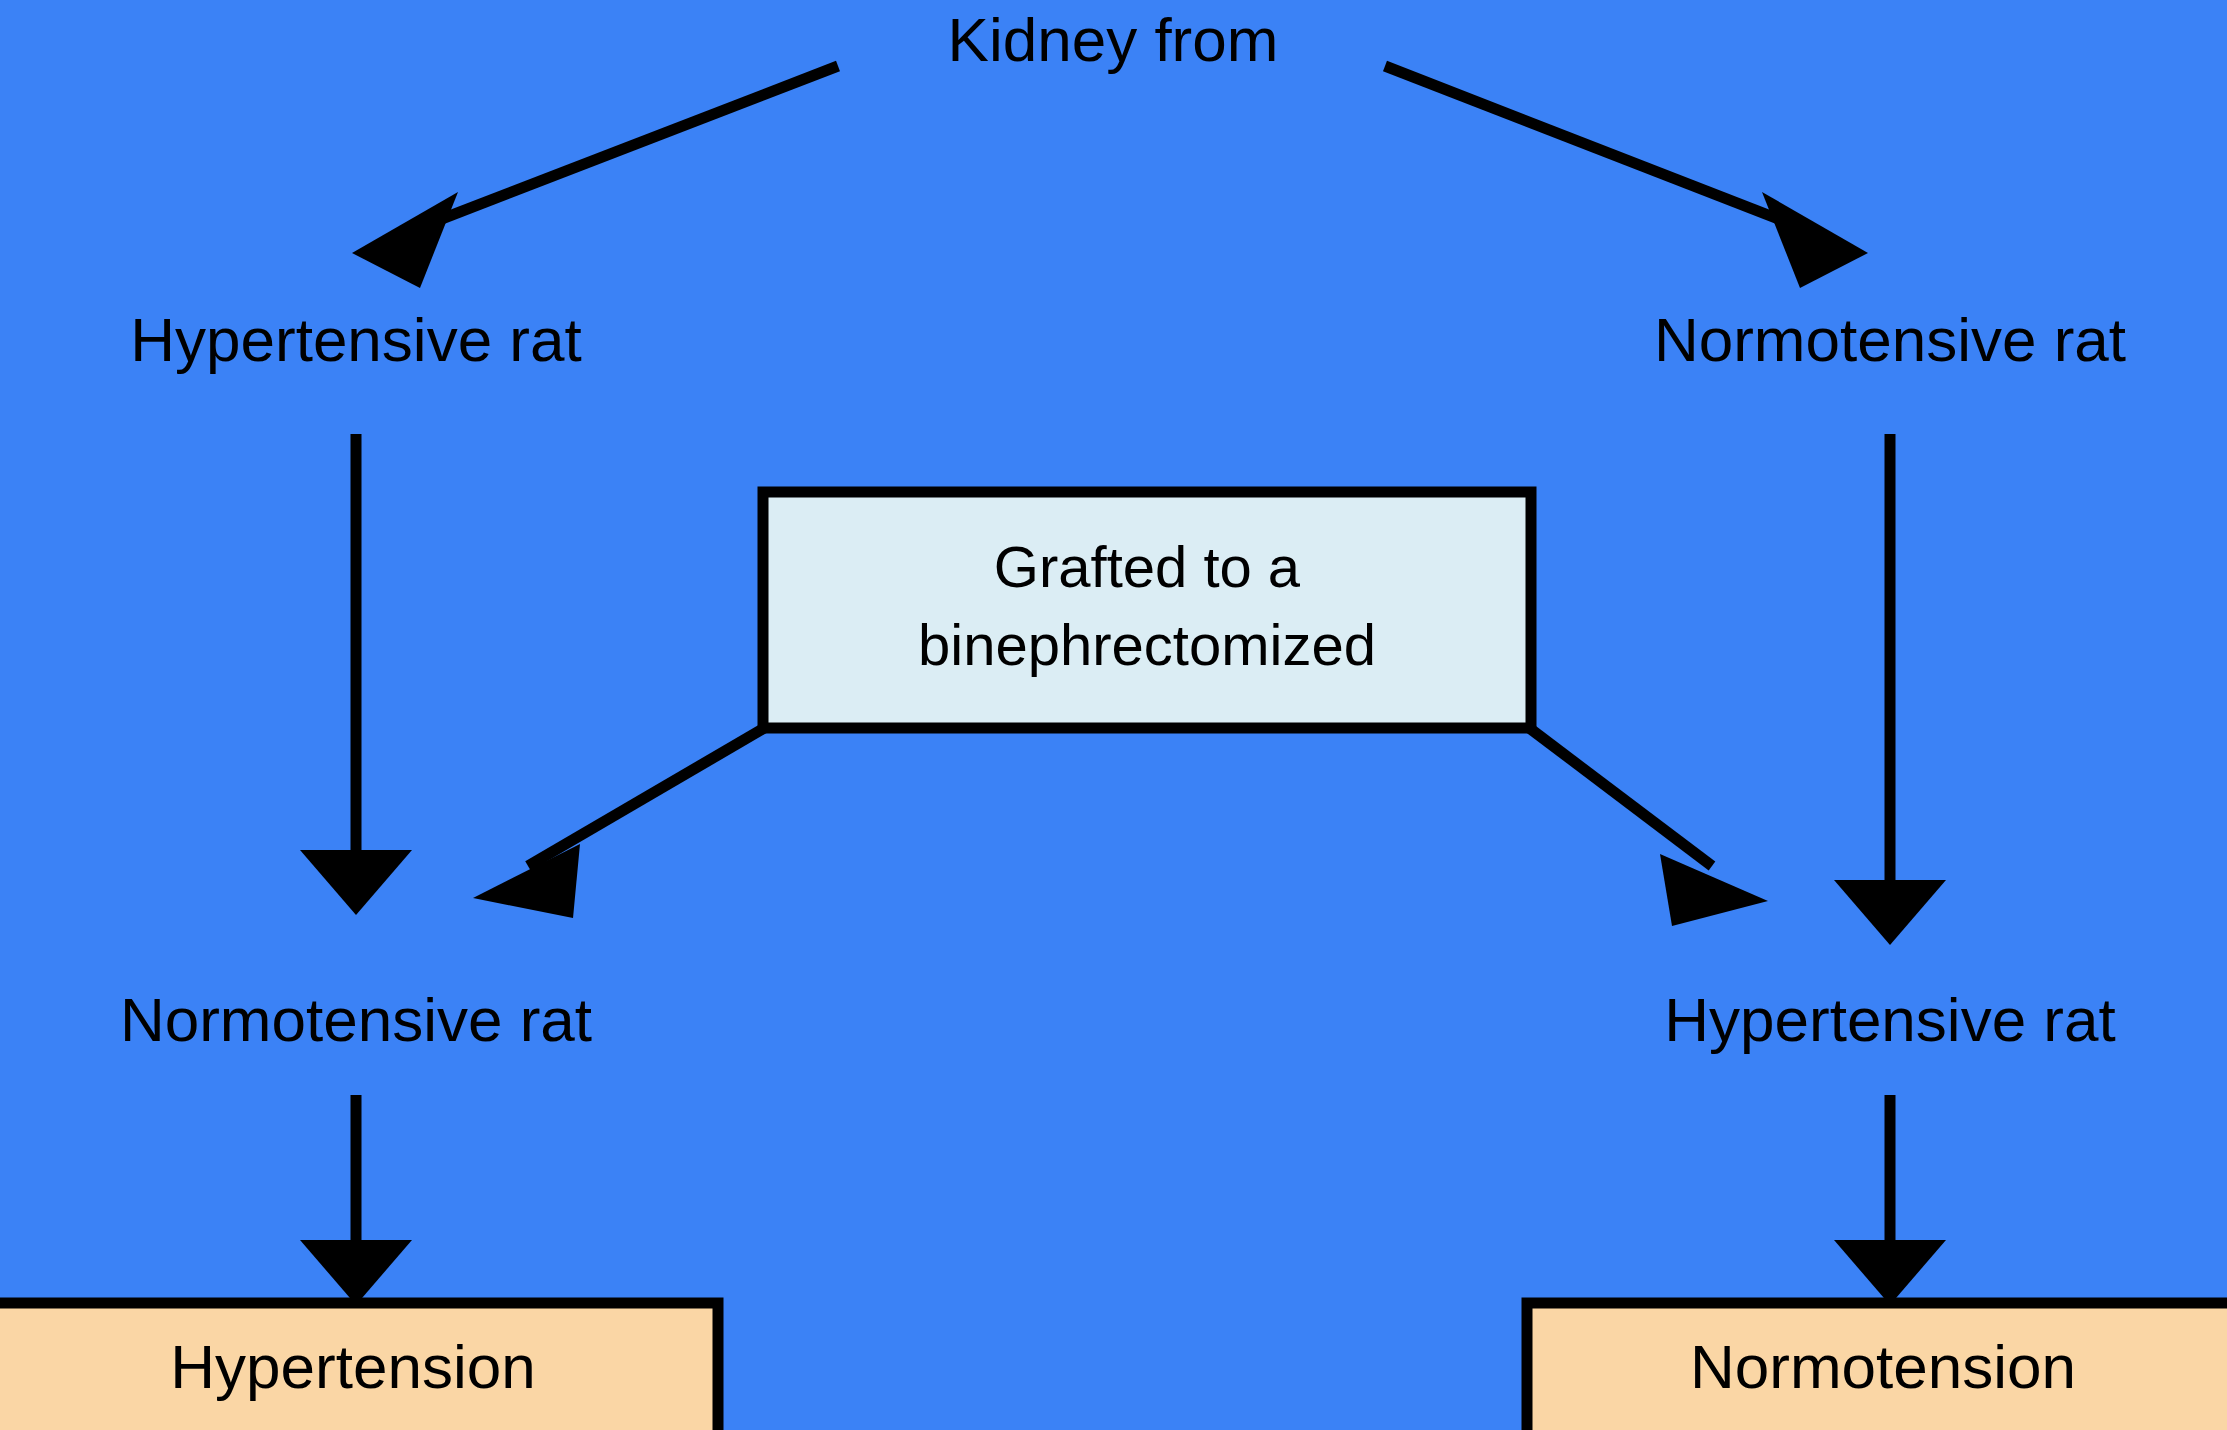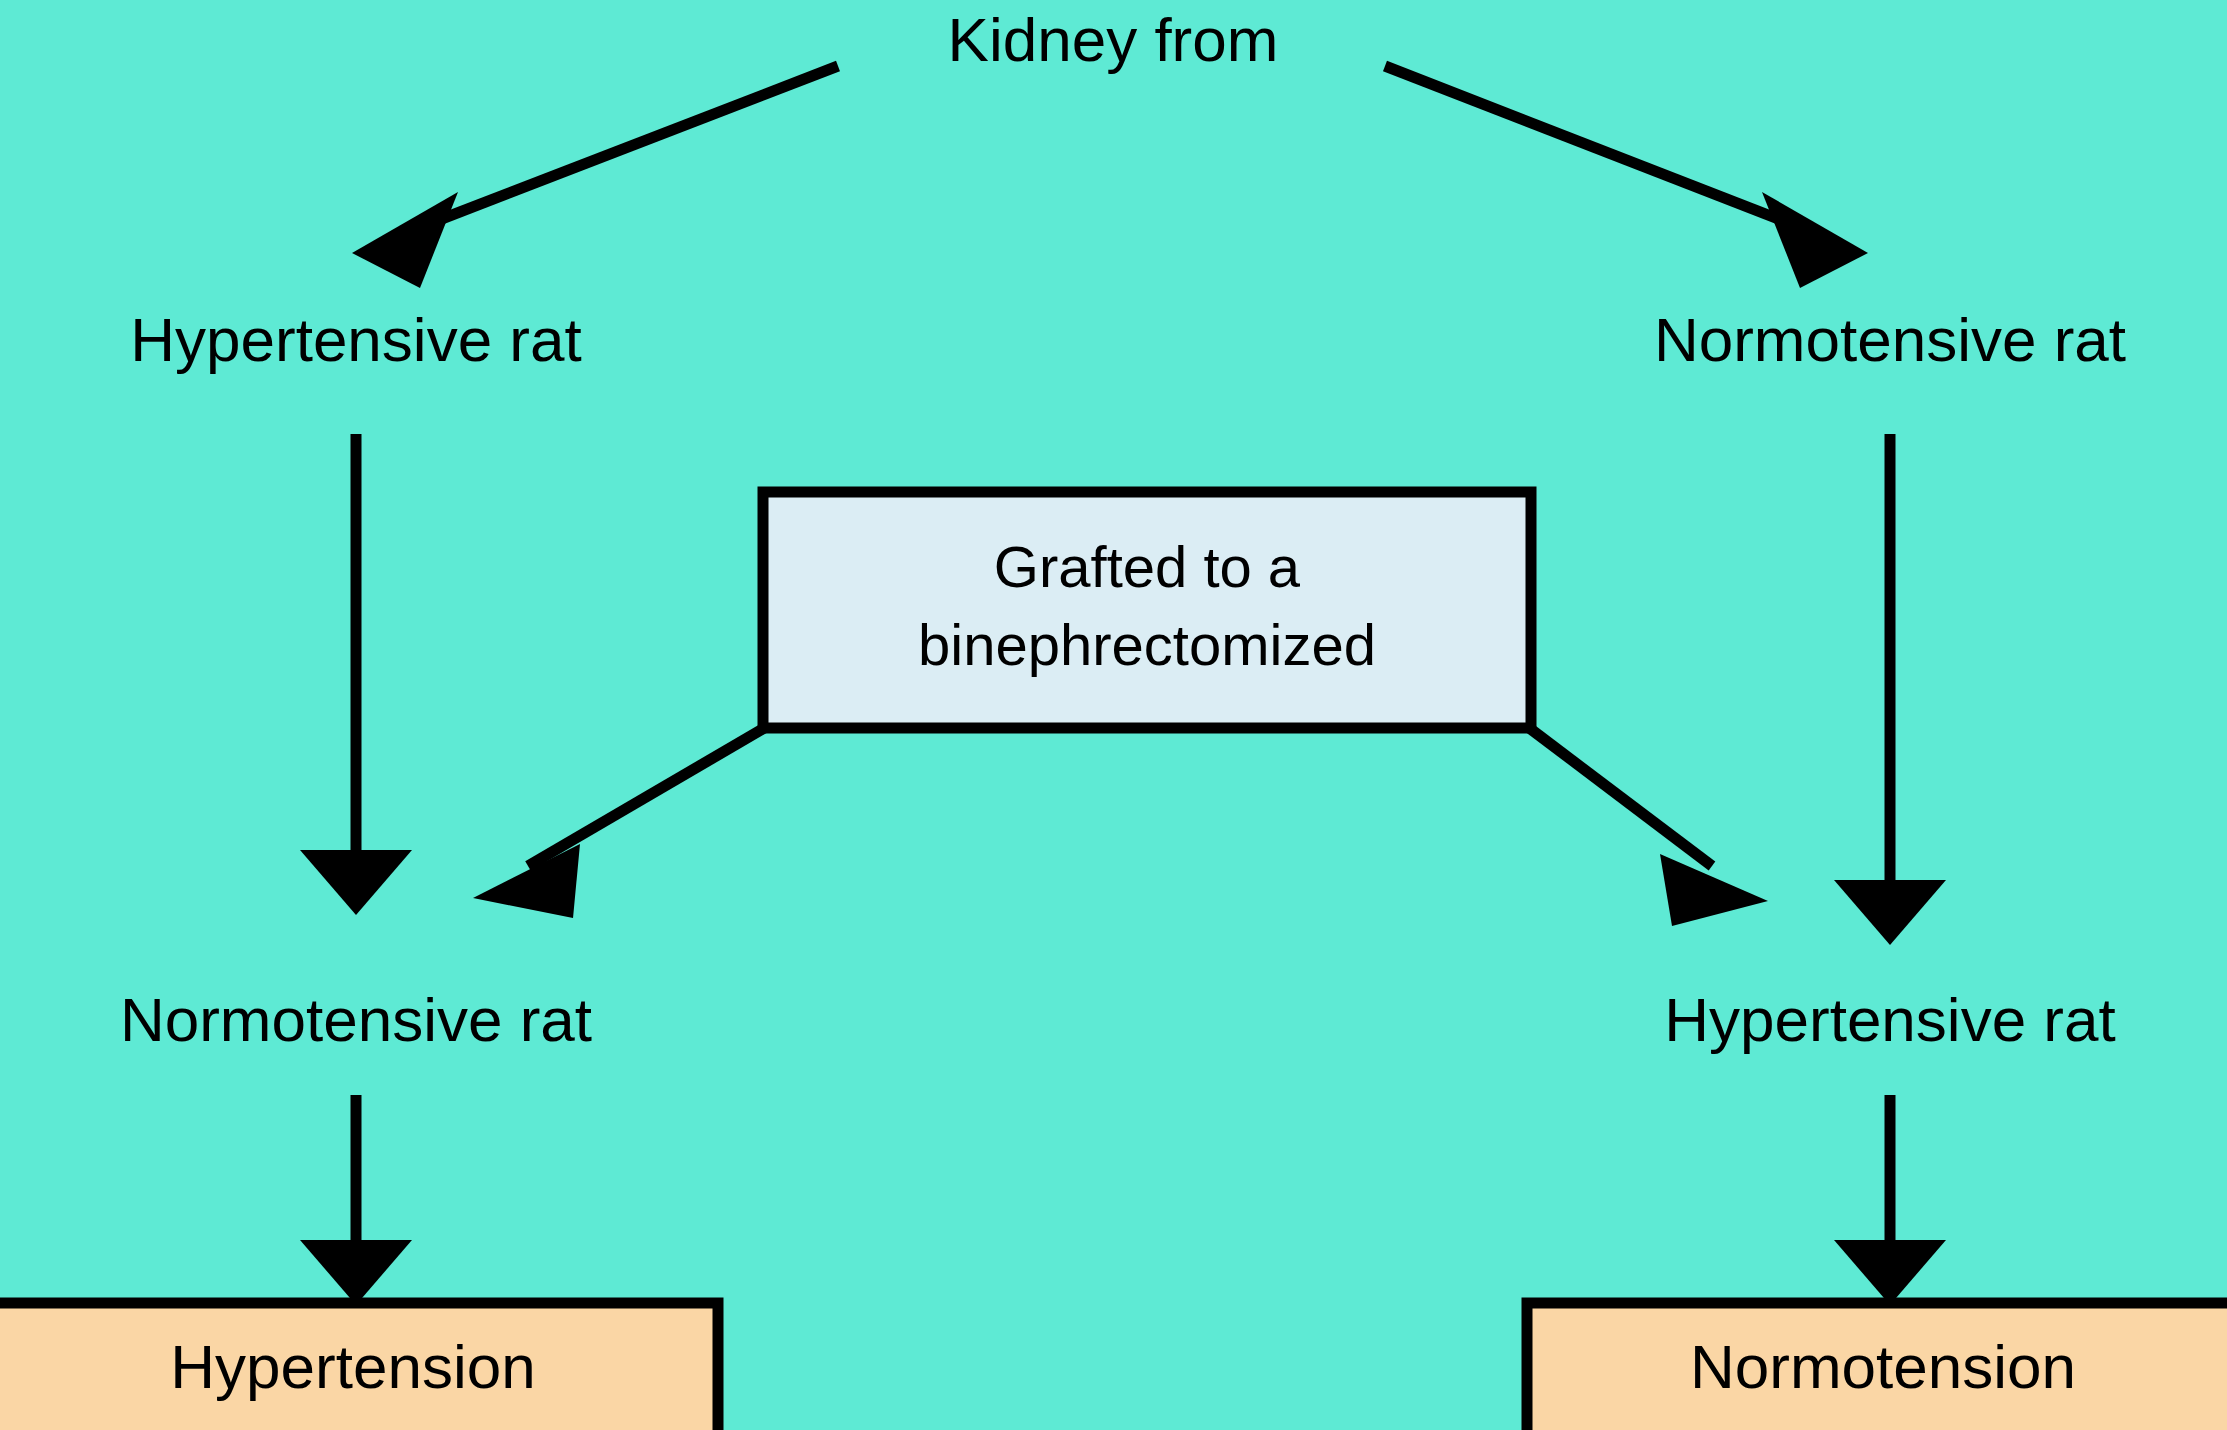--- a/index.html
+++ b/index.html
@@ -10,21 +10,21 @@
   body {
     width: 2227px;
     height: 1430px;
     font-family: "Liberation Sans", sans-serif;
     overflow: hidden;
   }
   #diagram-root {
     position: relative;
     width: 2227px;
     height: 1430px;
-    background: #5eead4;
+    background: #3b82f6;
   }
   svg.flow {
     position: absolute;
     top: 0;
     left: 0;
     width: 2227px;
     height: 1430px;
   }
   text {
     font-family: "Liberation Sans", sans-serif;

